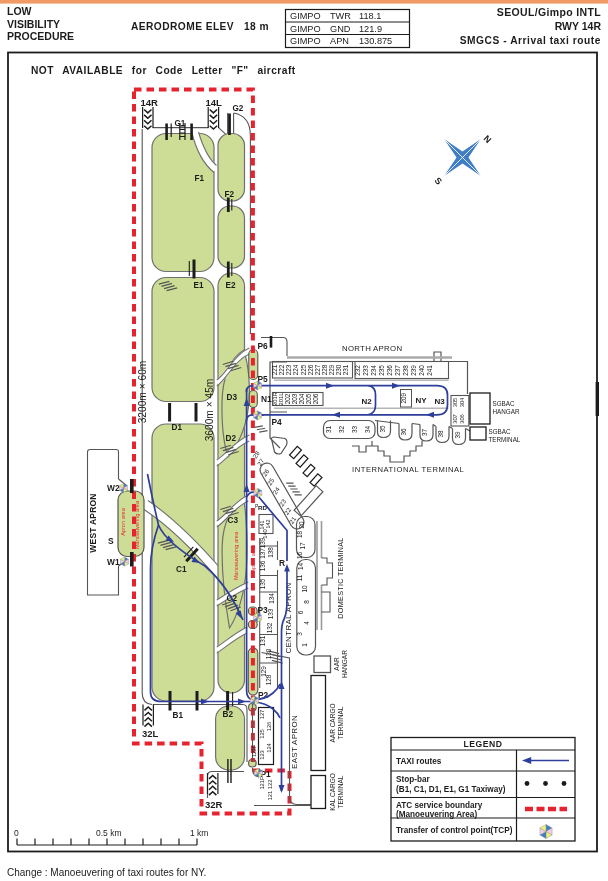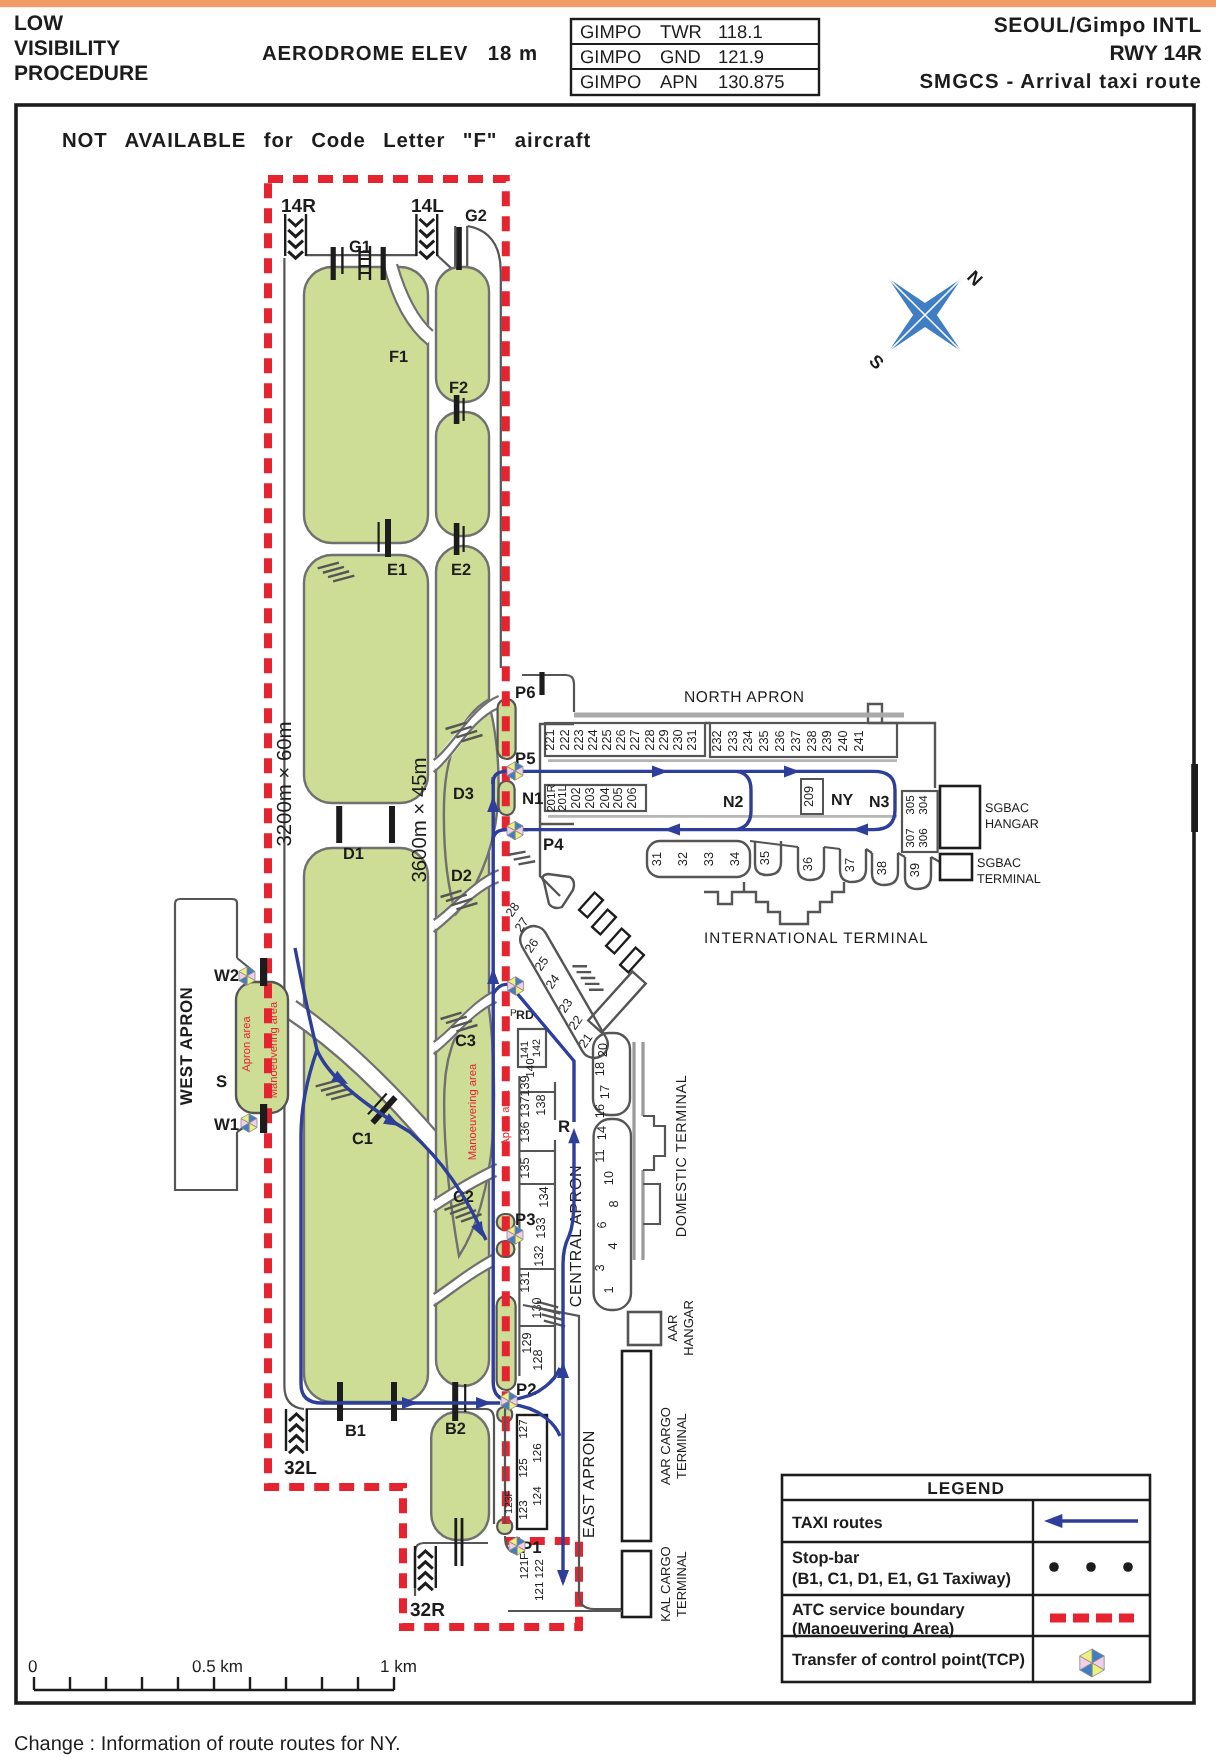--- a/index.html
+++ b/index.html
@@ -661,12 +661,12 @@
       <line x1="161.0" y1="838.5" x2="161.0" y2="845"></line>
       <line x1="179.0" y1="838.5" x2="179.0" y2="845"></line>
       <line x1="197.0" y1="838.5" x2="197.0" y2="845"></line>
 </g>
 
 <text x="14" y="836" font-size="8.5">0</text>
 <text x="96" y="836" font-size="8.5">0.5 km</text>
 <text x="190" y="836" font-size="8.5">1 km</text>
 </svg>
 
-<div style="position:absolute;left:7px;top:867px;font-family:&quot;Liberation Sans&quot;,sans-serif;font-size:10px;color:#1c1c1c">Change : Information of route routes for NY.</div>
+<div style="position:absolute;left:7px;top:867px;font-family:&quot;Liberation Sans&quot;,sans-serif;font-size:10px;color:#1c1c1c">Change : Manoeuvering of taxi routes for NY.</div>
 </body></html>

